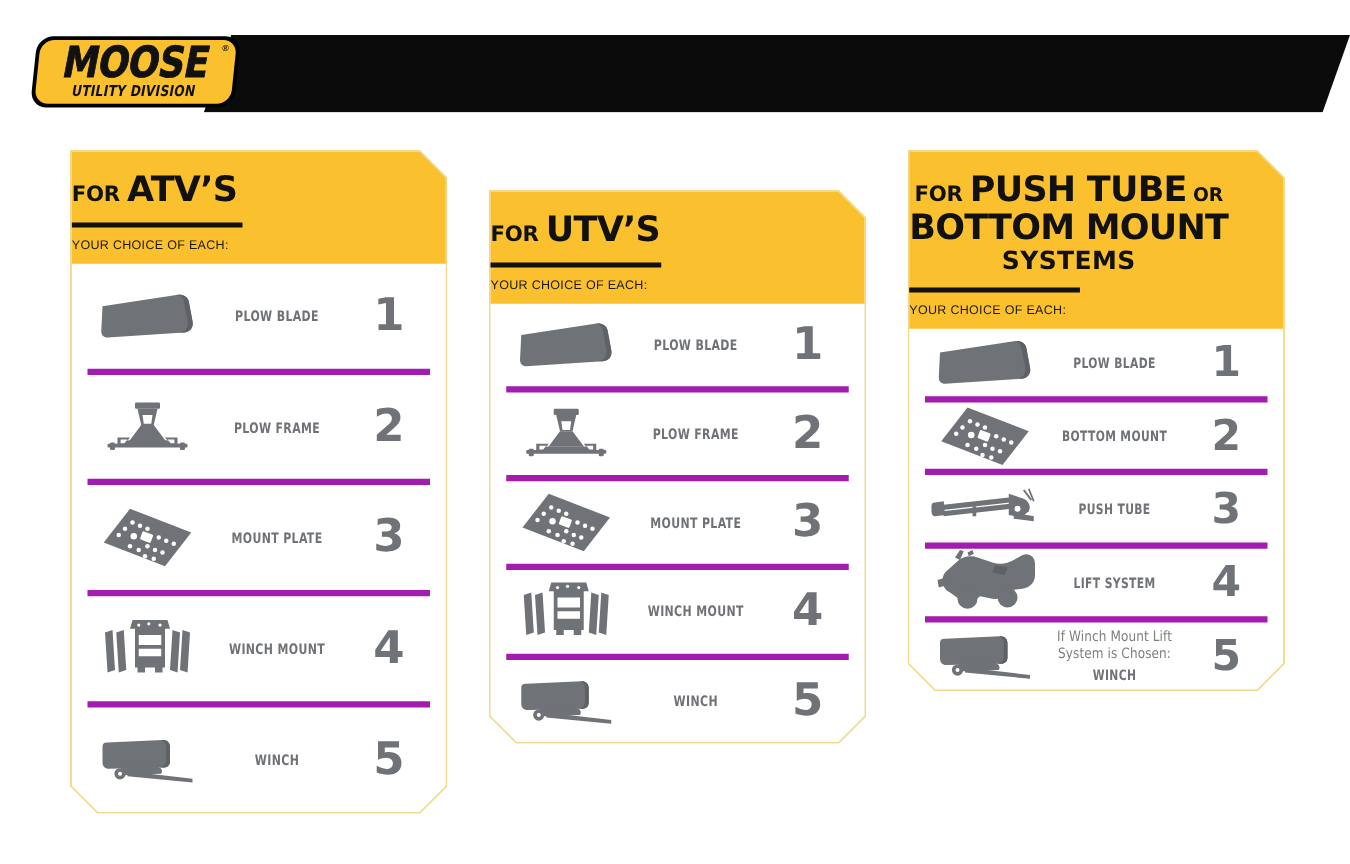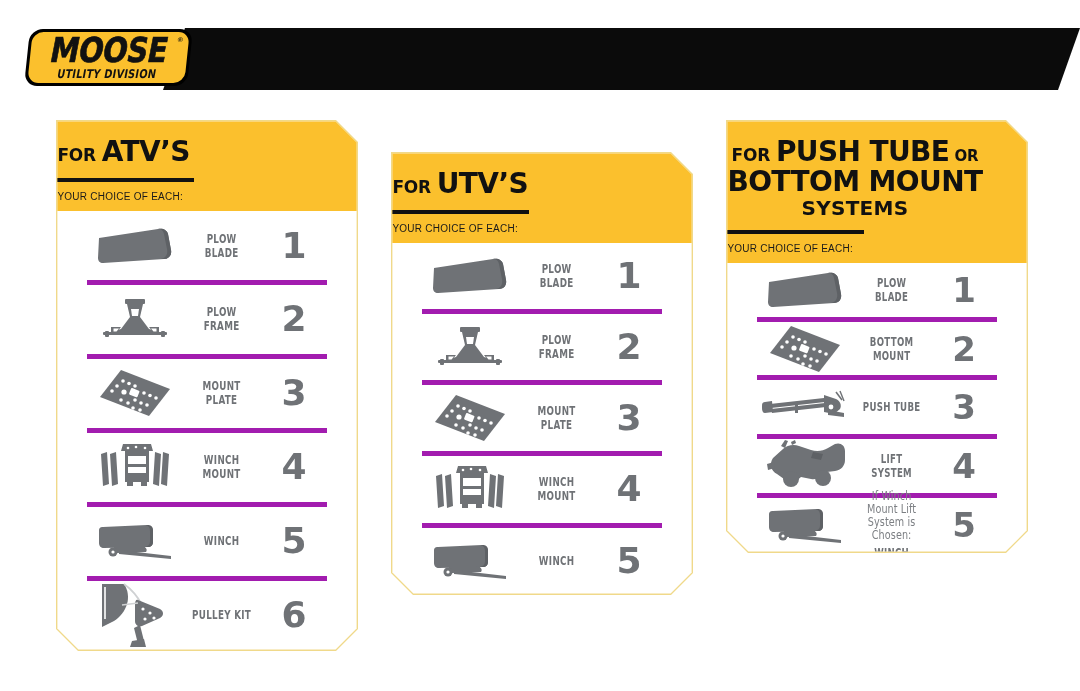--- a/index.html
+++ b/index.html
@@ -94,21 +94,21 @@
   }
   .head-rule {
     width:137px; height:4px; background:#111; margin:11px 0 9px 0;
   }
   .head-sub {
     font-size:10px; font-weight:normal; color:#1a1a1a;
     letter-spacing:0.25px; padding-bottom:9px;
     font-family:"Liberation Sans", sans-serif;
   }
 
-  .rows { flex:1 1 auto; padding:0 30px; display:flex; flex-direction:column; }
+  .rows { flex:1 1 auto; padding:0 13px; display:flex; flex-direction:column; }
   .row {
     display:flex; align-items:center;
     border-top:5px solid #a21caf;
     flex:1 1 0;
     min-height:0;
   }
   .row:first-child { border-top:none; }
   .row-icon {
     width:96px; flex:0 0 96px; display:flex; align-items:center; justify-content:center;
   }
@@ -249,41 +249,20 @@
     <path d="M22 25 L48 25 C52 25 55 28 53 31 L24 32 C20 32 19 28 22 25 Z"></path>
     <path d="M26 29 L78 35 L78 38 L26 33 Z"></path>
     <circle cx="20" cy="31" r="4.5"></circle>
     <circle cx="20" cy="31" r="1.6" fill="#ffffff"></circle>
     <path d="M54 4 C58 4 60 6 60 10 L60 21 C60 24 58 26 55 26 L52 26 C56 25 57 23 57 20 L57 10 C57 7 56 5 53 4 Z" fill="#5e6165"></path>
   </svg>
               </div>
               <div class="row-label">WINCH</div>
               <div class="row-num">5</div>
             </div>
-            <div class="row">
-              <div class="row-icon">
-                <svg width="74" height="68" viewBox="0 0 74 68" fill="#6f7276" xmlns="http://www.w3.org/2000/svg">
-    <path d="M4 3 L26 3 C30 9 31 16 29 23 C27 30 22 36 16 40 L4 46 Z"></path>
-    <path d="M7 6 L7 38" stroke="#ffffff" stroke-width="1.6" fill="none"></path>
-    <path d="M26 3 C33 8 40 16 44 24" stroke="#cfd1d3" stroke-width="1.8" fill="none"></path>
-    <path d="M40 19 L62 28 C66 30 66 35 62 37 L44 45 C40 46 37 44 37 40 L37 24 C37 20 38 18 40 19 Z"></path>
-    <g fill="#ffffff">
-      <circle cx="45" cy="28" r="1.6"></circle>
-                    <circle cx="52" cy="32" r="1.6"></circle>
-      <circle cx="47" cy="38" r="1.6"></circle>
-                    <circle cx="56" cy="37" r="1.6"></circle>
-    </g>
-    <path d="M42 44 L46 60 L40 63 L36 47 Z"></path>
-    <path d="M34 60 L46 58 L48 66 L32 66 Z"></path>
-    <path d="M24 24 L40 22" stroke="#cfd1d3" stroke-width="1.6" fill="none"></path>
-  </svg>
-              </div>
-              <div class="row-label">PULLEY KIT</div>
-              <div class="row-num">6</div>
-            </div>
           </div>
         </div>
     </div>
     <div class="card-shell card-2" style="left:391px; top:120px; width:302px; height:443px;margin-top:32px;">
       <div class="card-body">
           <div class="card-head">
             <div class="head-title"><span class="for">FOR </span><span class="big">UTV’S</span></div>
             <div class="head-rule"></div>
             <div class="head-sub">YOUR CHOICE OF EACH:</div>
           </div>

